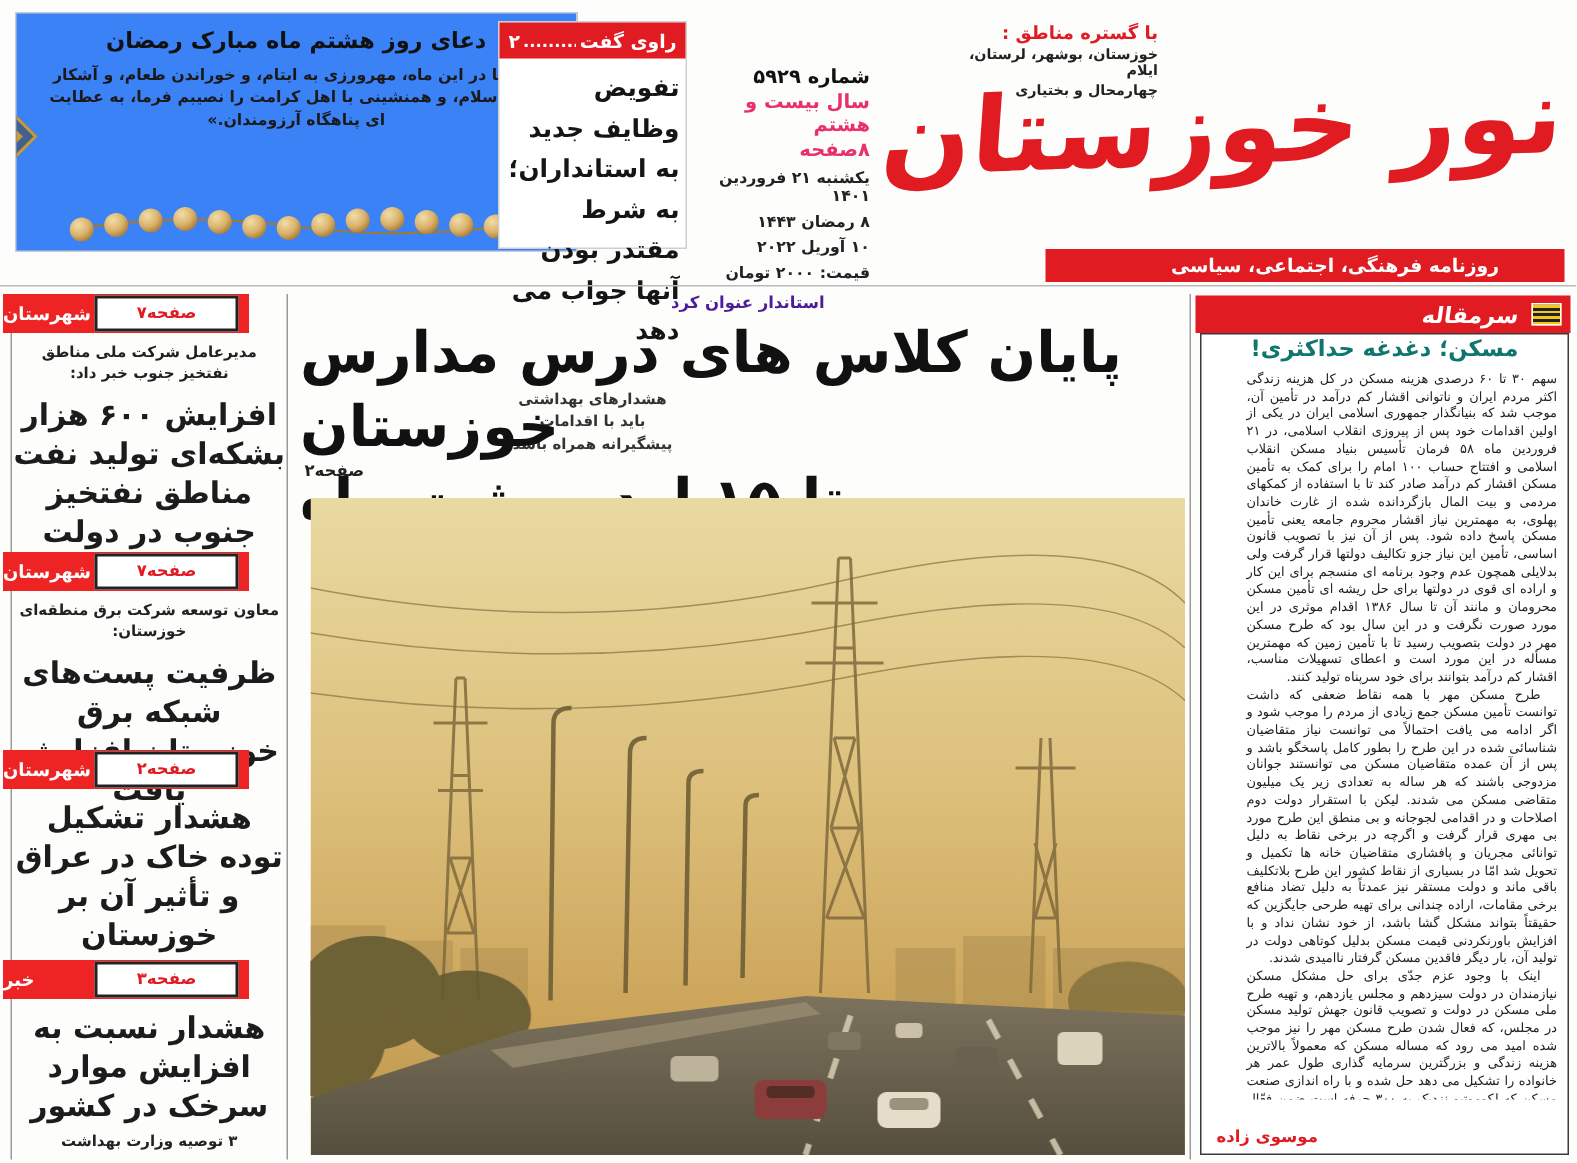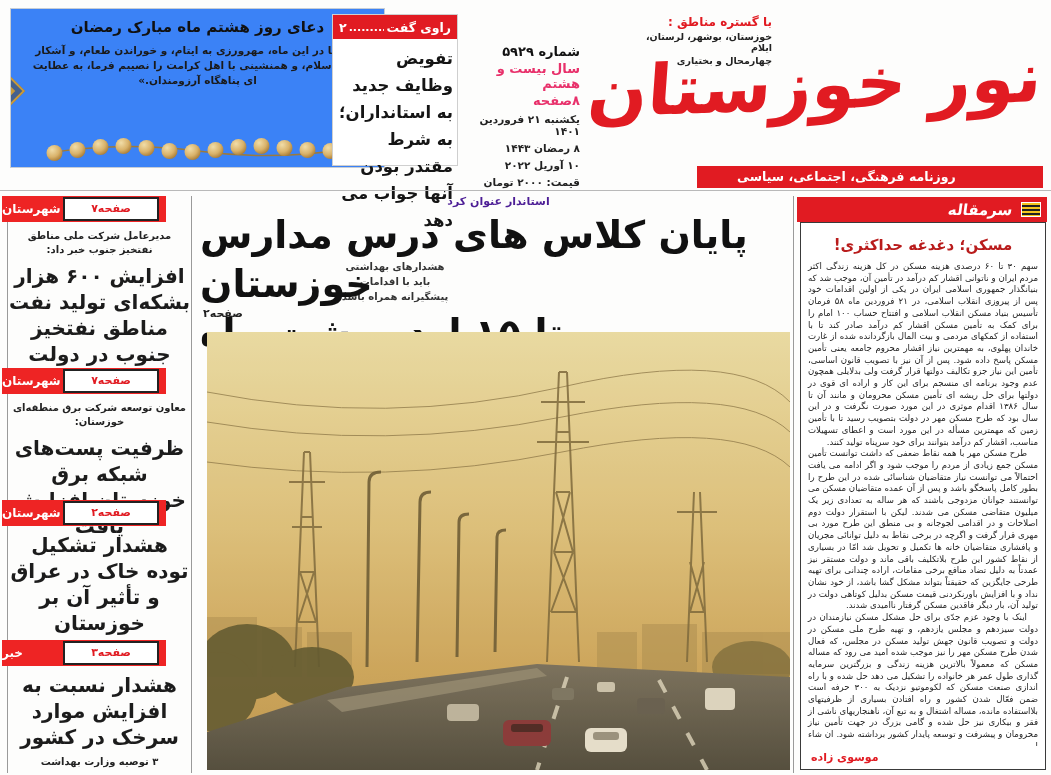--- a/index.html
+++ b/index.html
@@ -6,21 +6,21 @@
   html,body { background:#ffffff; }
   body { font-family:"DejaVu Sans", sans-serif; }
   #page { position:relative; width:1051px; height:775px; background:#fdfdfc; overflow:hidden; direction:rtl; }
 
   
   .masthead { position:absolute; left:585px; top:6px; width:460px; height:158px;
     color:#e11b22; font-weight:bold; font-size:70px; line-height:158px; text-align:center;
     white-space:nowrap; transform:skewX(-6deg) rotate(-2deg); }
   .subtitle-bar { position:absolute; left:697px; top:166px; width:346px; height:22px;
     background:#e11b22; color:#fff; font-size:12.5px; font-weight:bold; line-height:22px;
-    text-align:left; padding-left:40px; }
+    text-align:center; padding-left:40px; }
   .coverage { position:absolute; left:645px; top:15px; width:127px; text-align:right; z-index:3; }
   .coverage .cov-label { color:#e11b22; font-weight:bold; font-size:12px; display:block; }
   .coverage .cov-line { color:#222; font-size:9.5px; font-weight:bold; display:block; margin-top:2px; }
   .issue-info { position:absolute; left:468px; top:44px; width:112px; text-align:right; z-index:3; }
   .issue-info span { display:block; }
   .iss-no { font-size:13px; font-weight:bold; color:#111; }
   .iss-year,.iss-pages { font-size:13px; font-weight:bold; color:#e8316b; margin-top:2px; }
   .iss-date { font-size:10.5px; font-weight:bold; color:#222; margin-top:5px; }
 
   .prayer-box { position:absolute; left:10px; top:8px; width:375px; height:160px;
@@ -69,23 +69,23 @@
   .photo { position:absolute; left:207px; top:332px; width:583px; height:438px; display:block; }
 
   
   .ed-banner { position:absolute; left:797px; top:197px; width:250px; height:25px; background:#e11b22;
     display:flex; align-items:center; justify-content:flex-start; padding:0 6px; gap:8px; }
   .ed-menu-icon { width:20px; height:15px; background:#f5c51d; border:1px solid #fff;
     background-image:repeating-linear-gradient(#f5c51d 0 2px, #222 2px 4px); }
   .ed-banner-title { color:#fff; font-size:15px; font-weight:bold; transform:skewX(-8deg); }
   .ed-box { position:absolute; left:800px; top:222px; width:246px; height:548px;
     border:1px solid #3a3a3a; background:#fff; }
-  .ed-title { text-align:center; font-size:15px; font-weight:bold; color:#b91c1c; margin-top:13px; }
+  .ed-title { text-align:center; font-size:15px; font-weight:bold; color:#0f766e; margin-top:0; }
   .ed-body { height:492px; overflow:hidden; padding:7px 7px 0; }
-  .ed-body p { font-size:8.6px; line-height:11.7px; color:#222; text-align:justify; }
+  .ed-body p { font-size:8.6px; line-height:11.7px; color:#222; text-align:justify;margin-left:23px; }
   .ed-body p + p { text-indent:11px; }
   .ed-sign { position:absolute; left:10px; bottom:5px; color:#e11b22; font-size:11px; font-weight:bold; }
 </style>
 </head>
 <body>
 
 <div id="page">
 
   <div class="masthead">نور خوزستان</div>
   <div class="subtitle-bar">روزنامه فرهنگی، اجتماعی، سیاسی</div>

